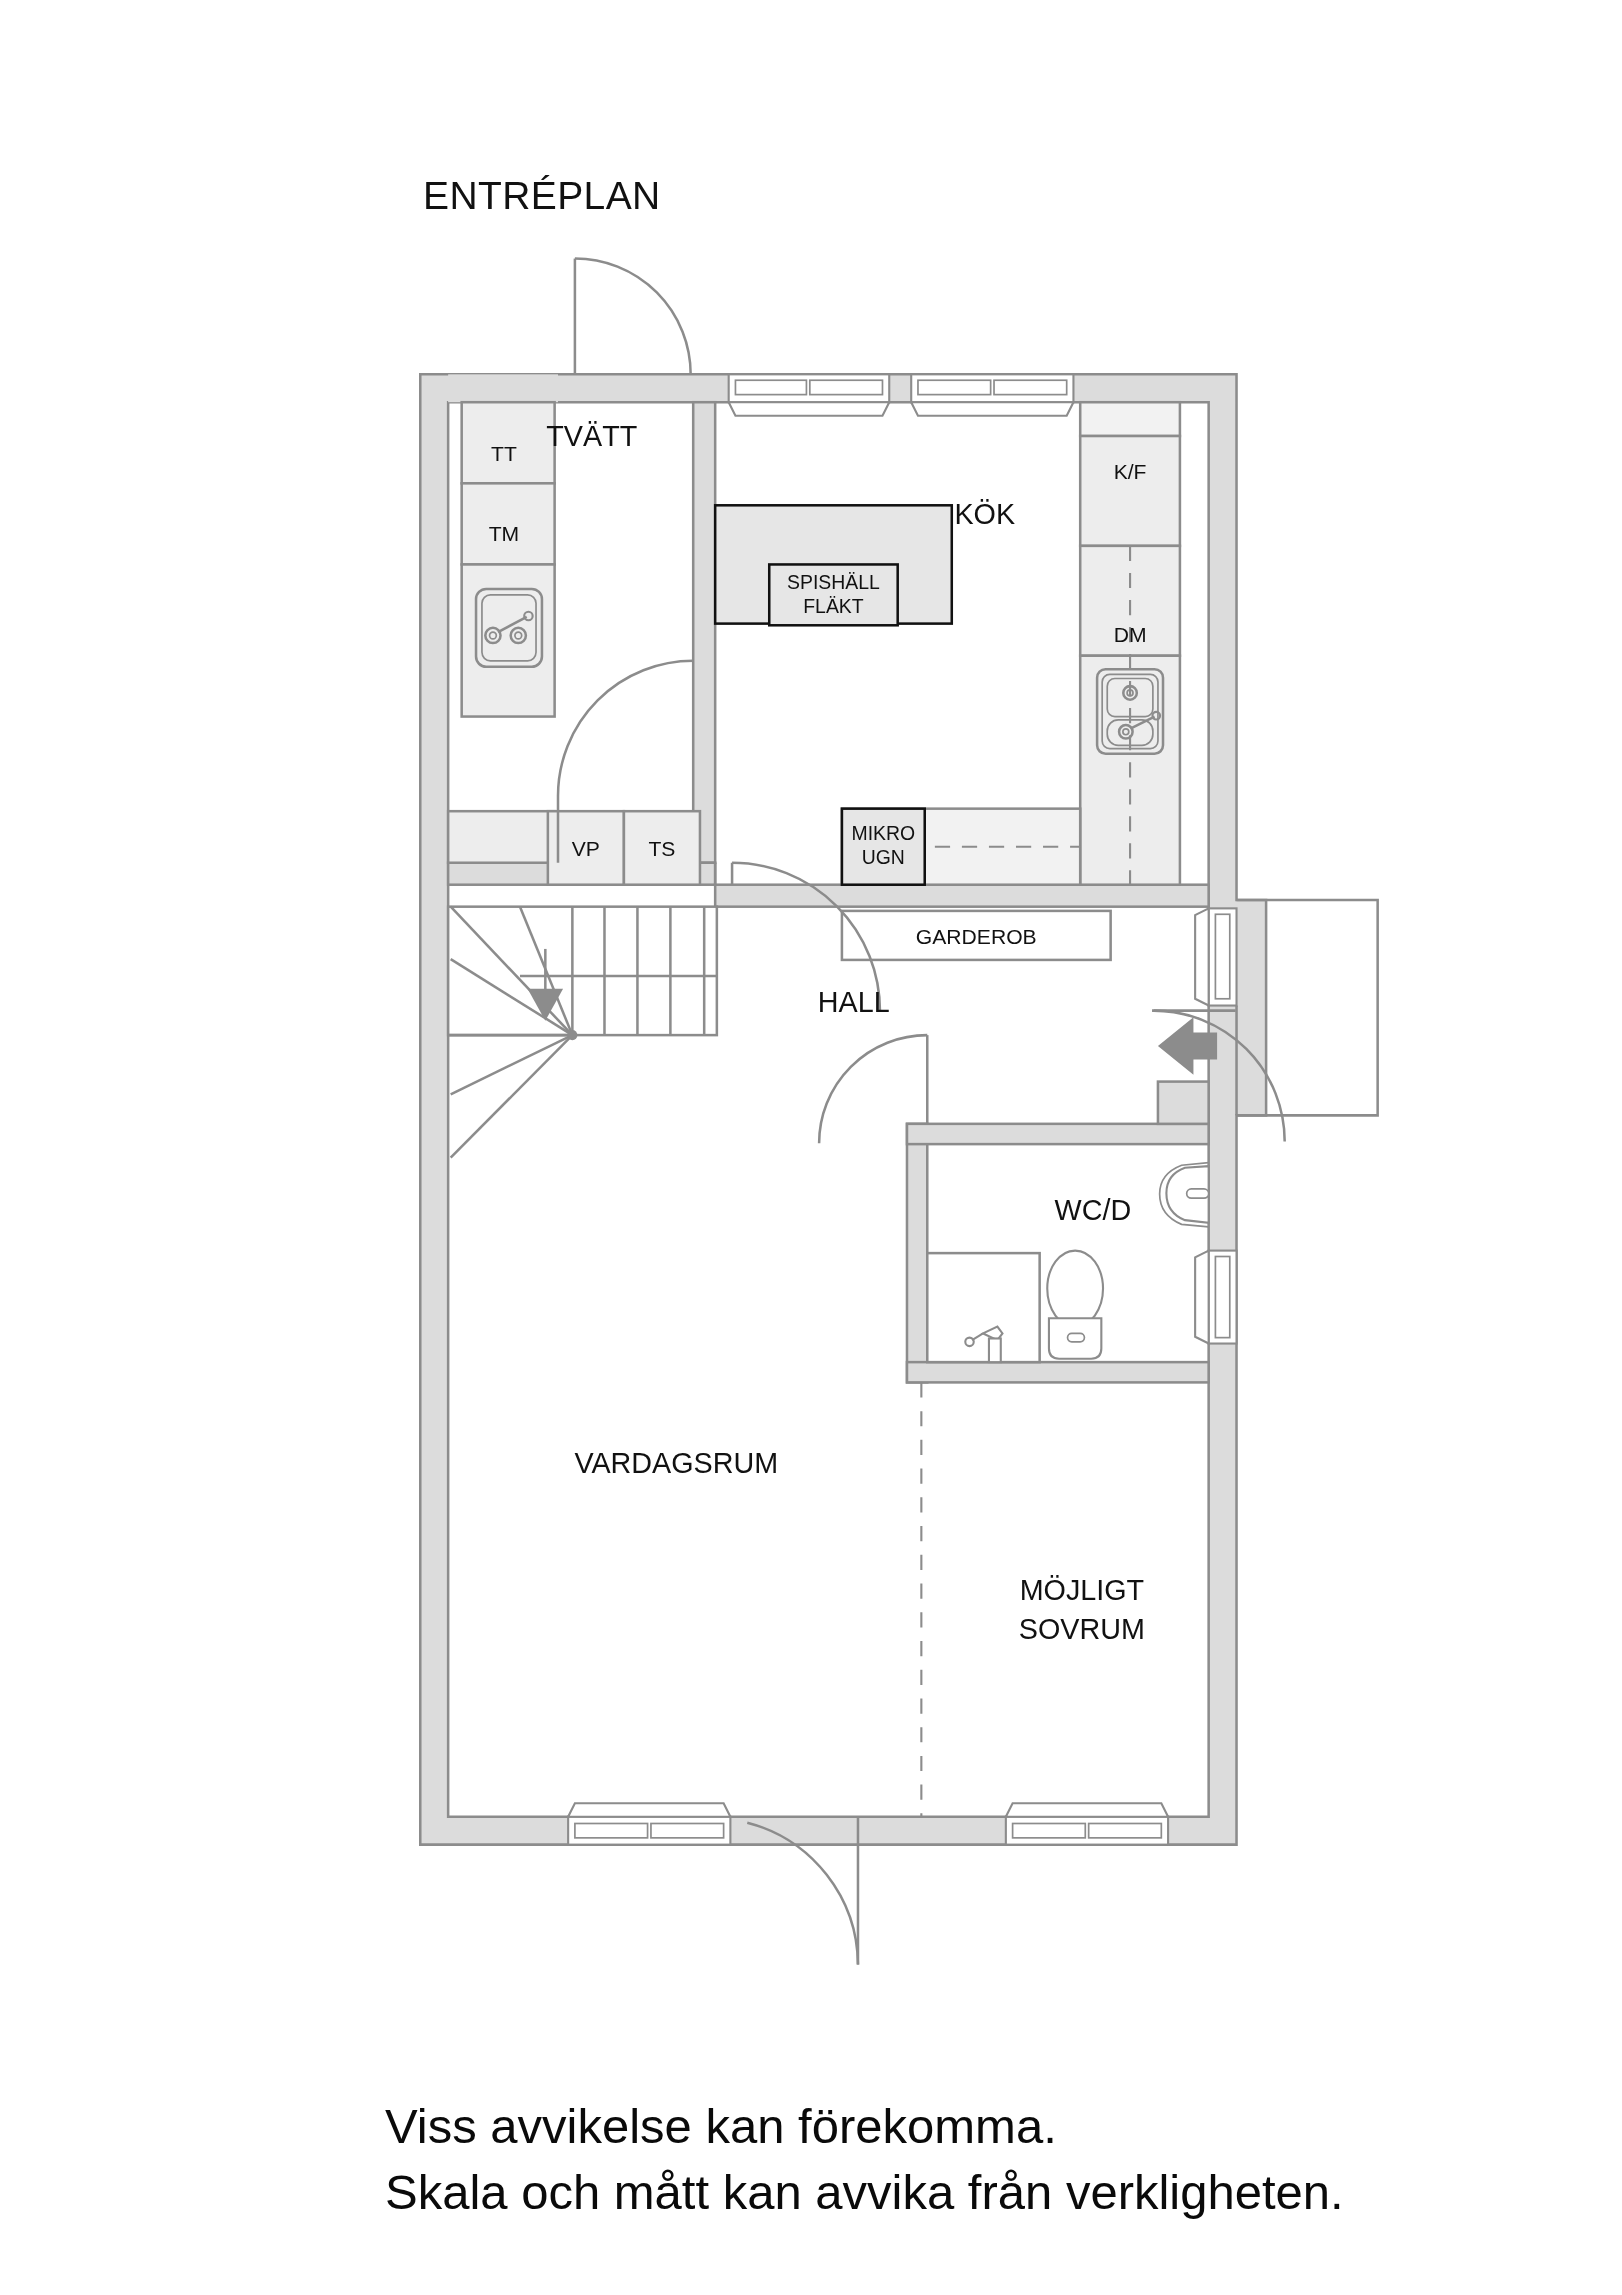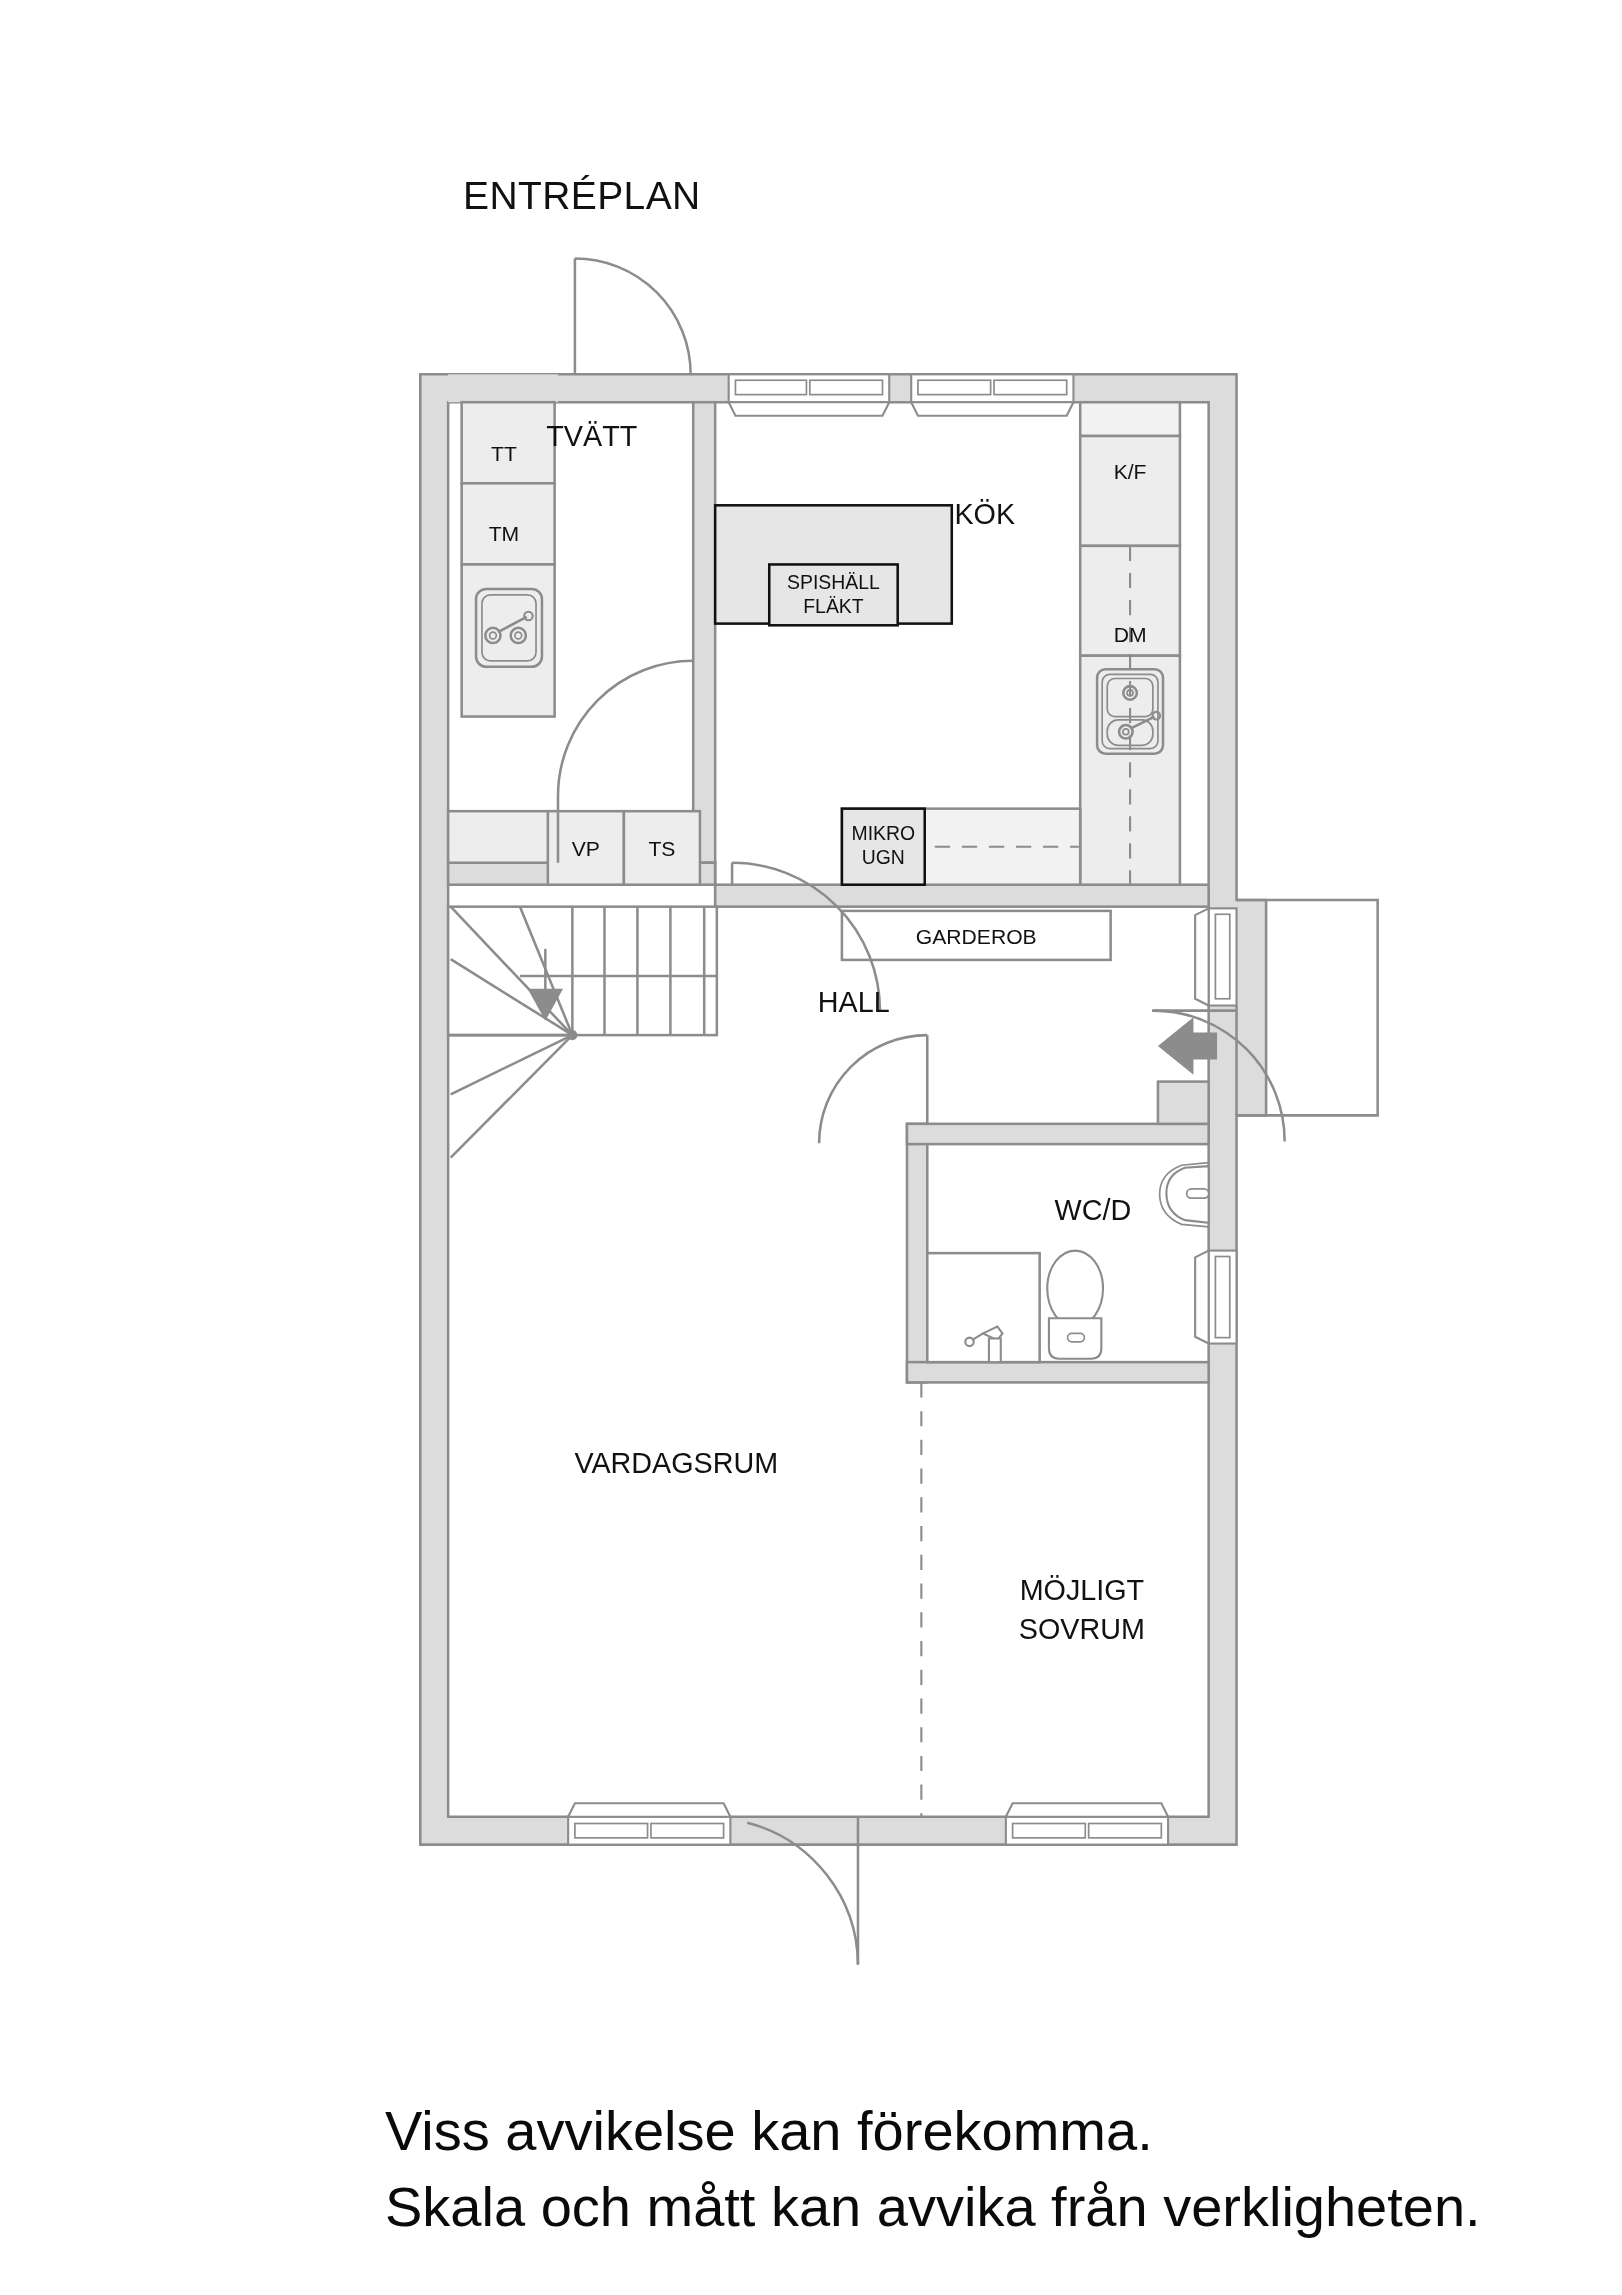--- a/index.html
+++ b/index.html
@@ -21,27 +21,26 @@
     height: 2295px;
   }
   .plan-title {
     position: absolute;
     left: 423px;
     top: 174px;
     font-size: 39px;
     color: #111111;
     letter-spacing: 0.4px;
     white-space: nowrap;
-    margin-left: 40px;
   }
   .footer-note {
     position: absolute;
     left: 385px;
     top: 2093px;
-    font-size: 56px;
+    font-size: 49px;
     line-height: 1.35;
     color: #0a0a0a;
     white-space: pre;
   }
   svg.floorplan {
     position: absolute;
     left: 0;
     top: 0;
     width: 1623px;
     height: 2295px;

